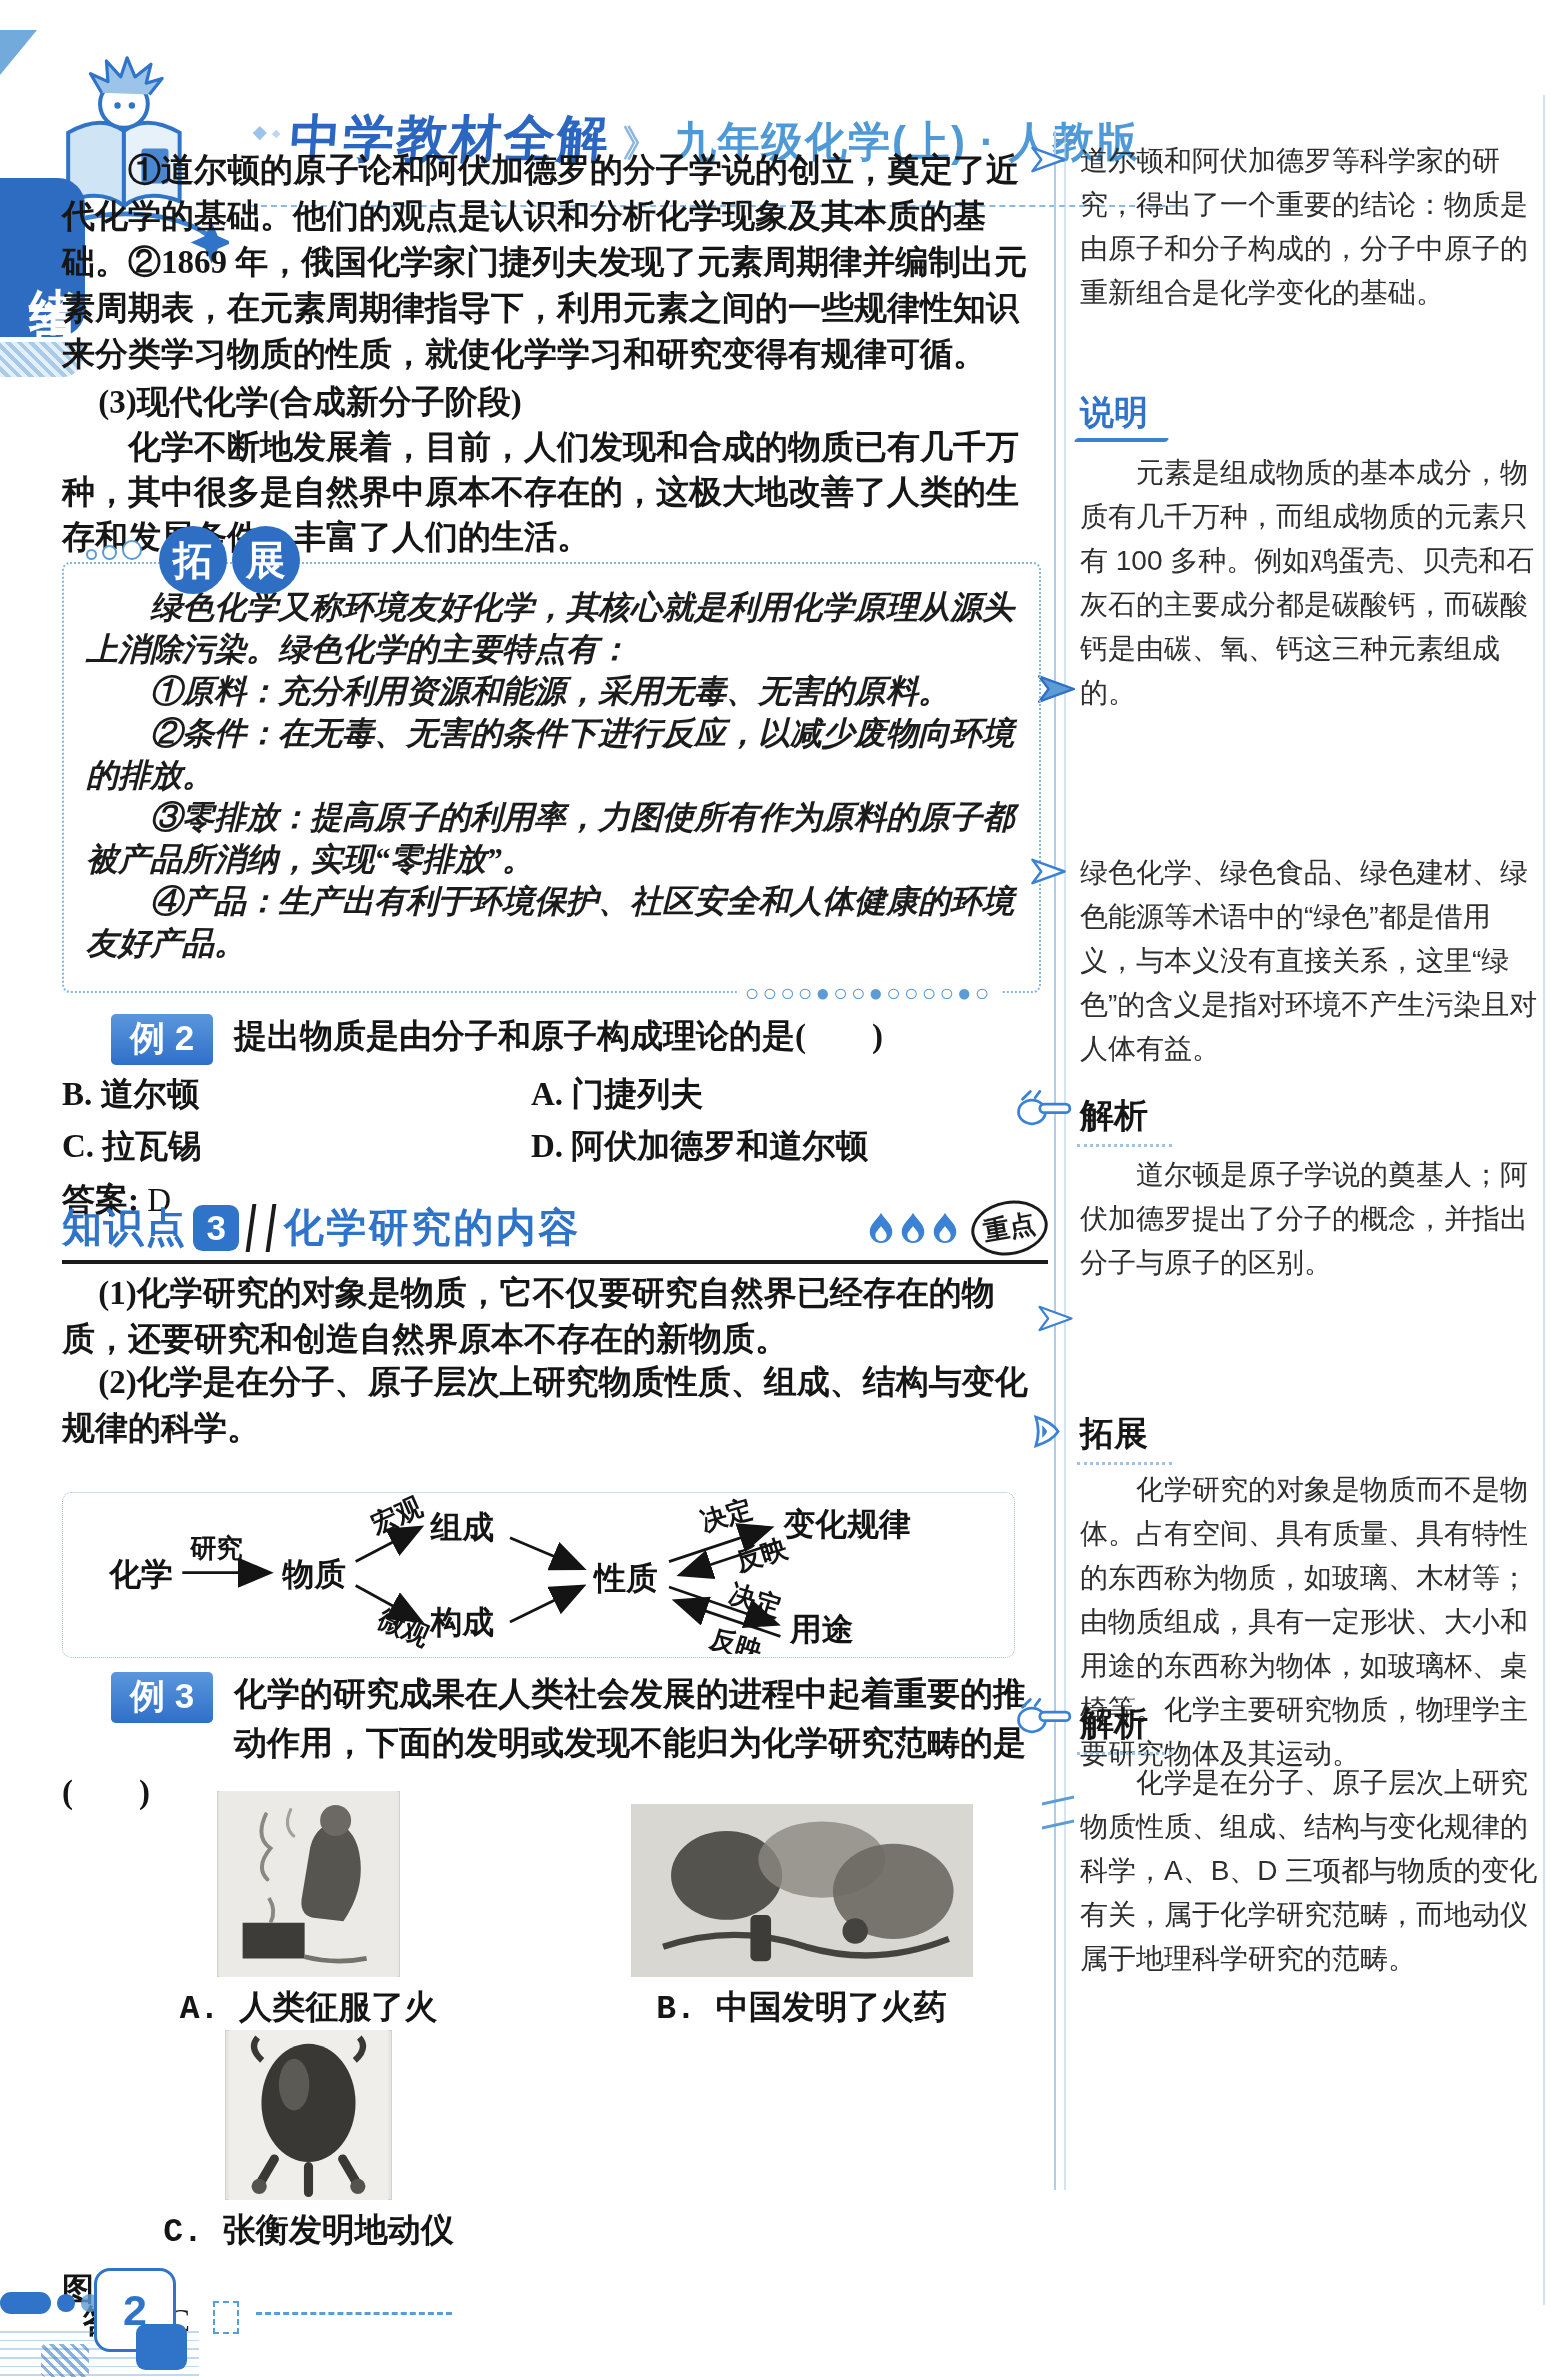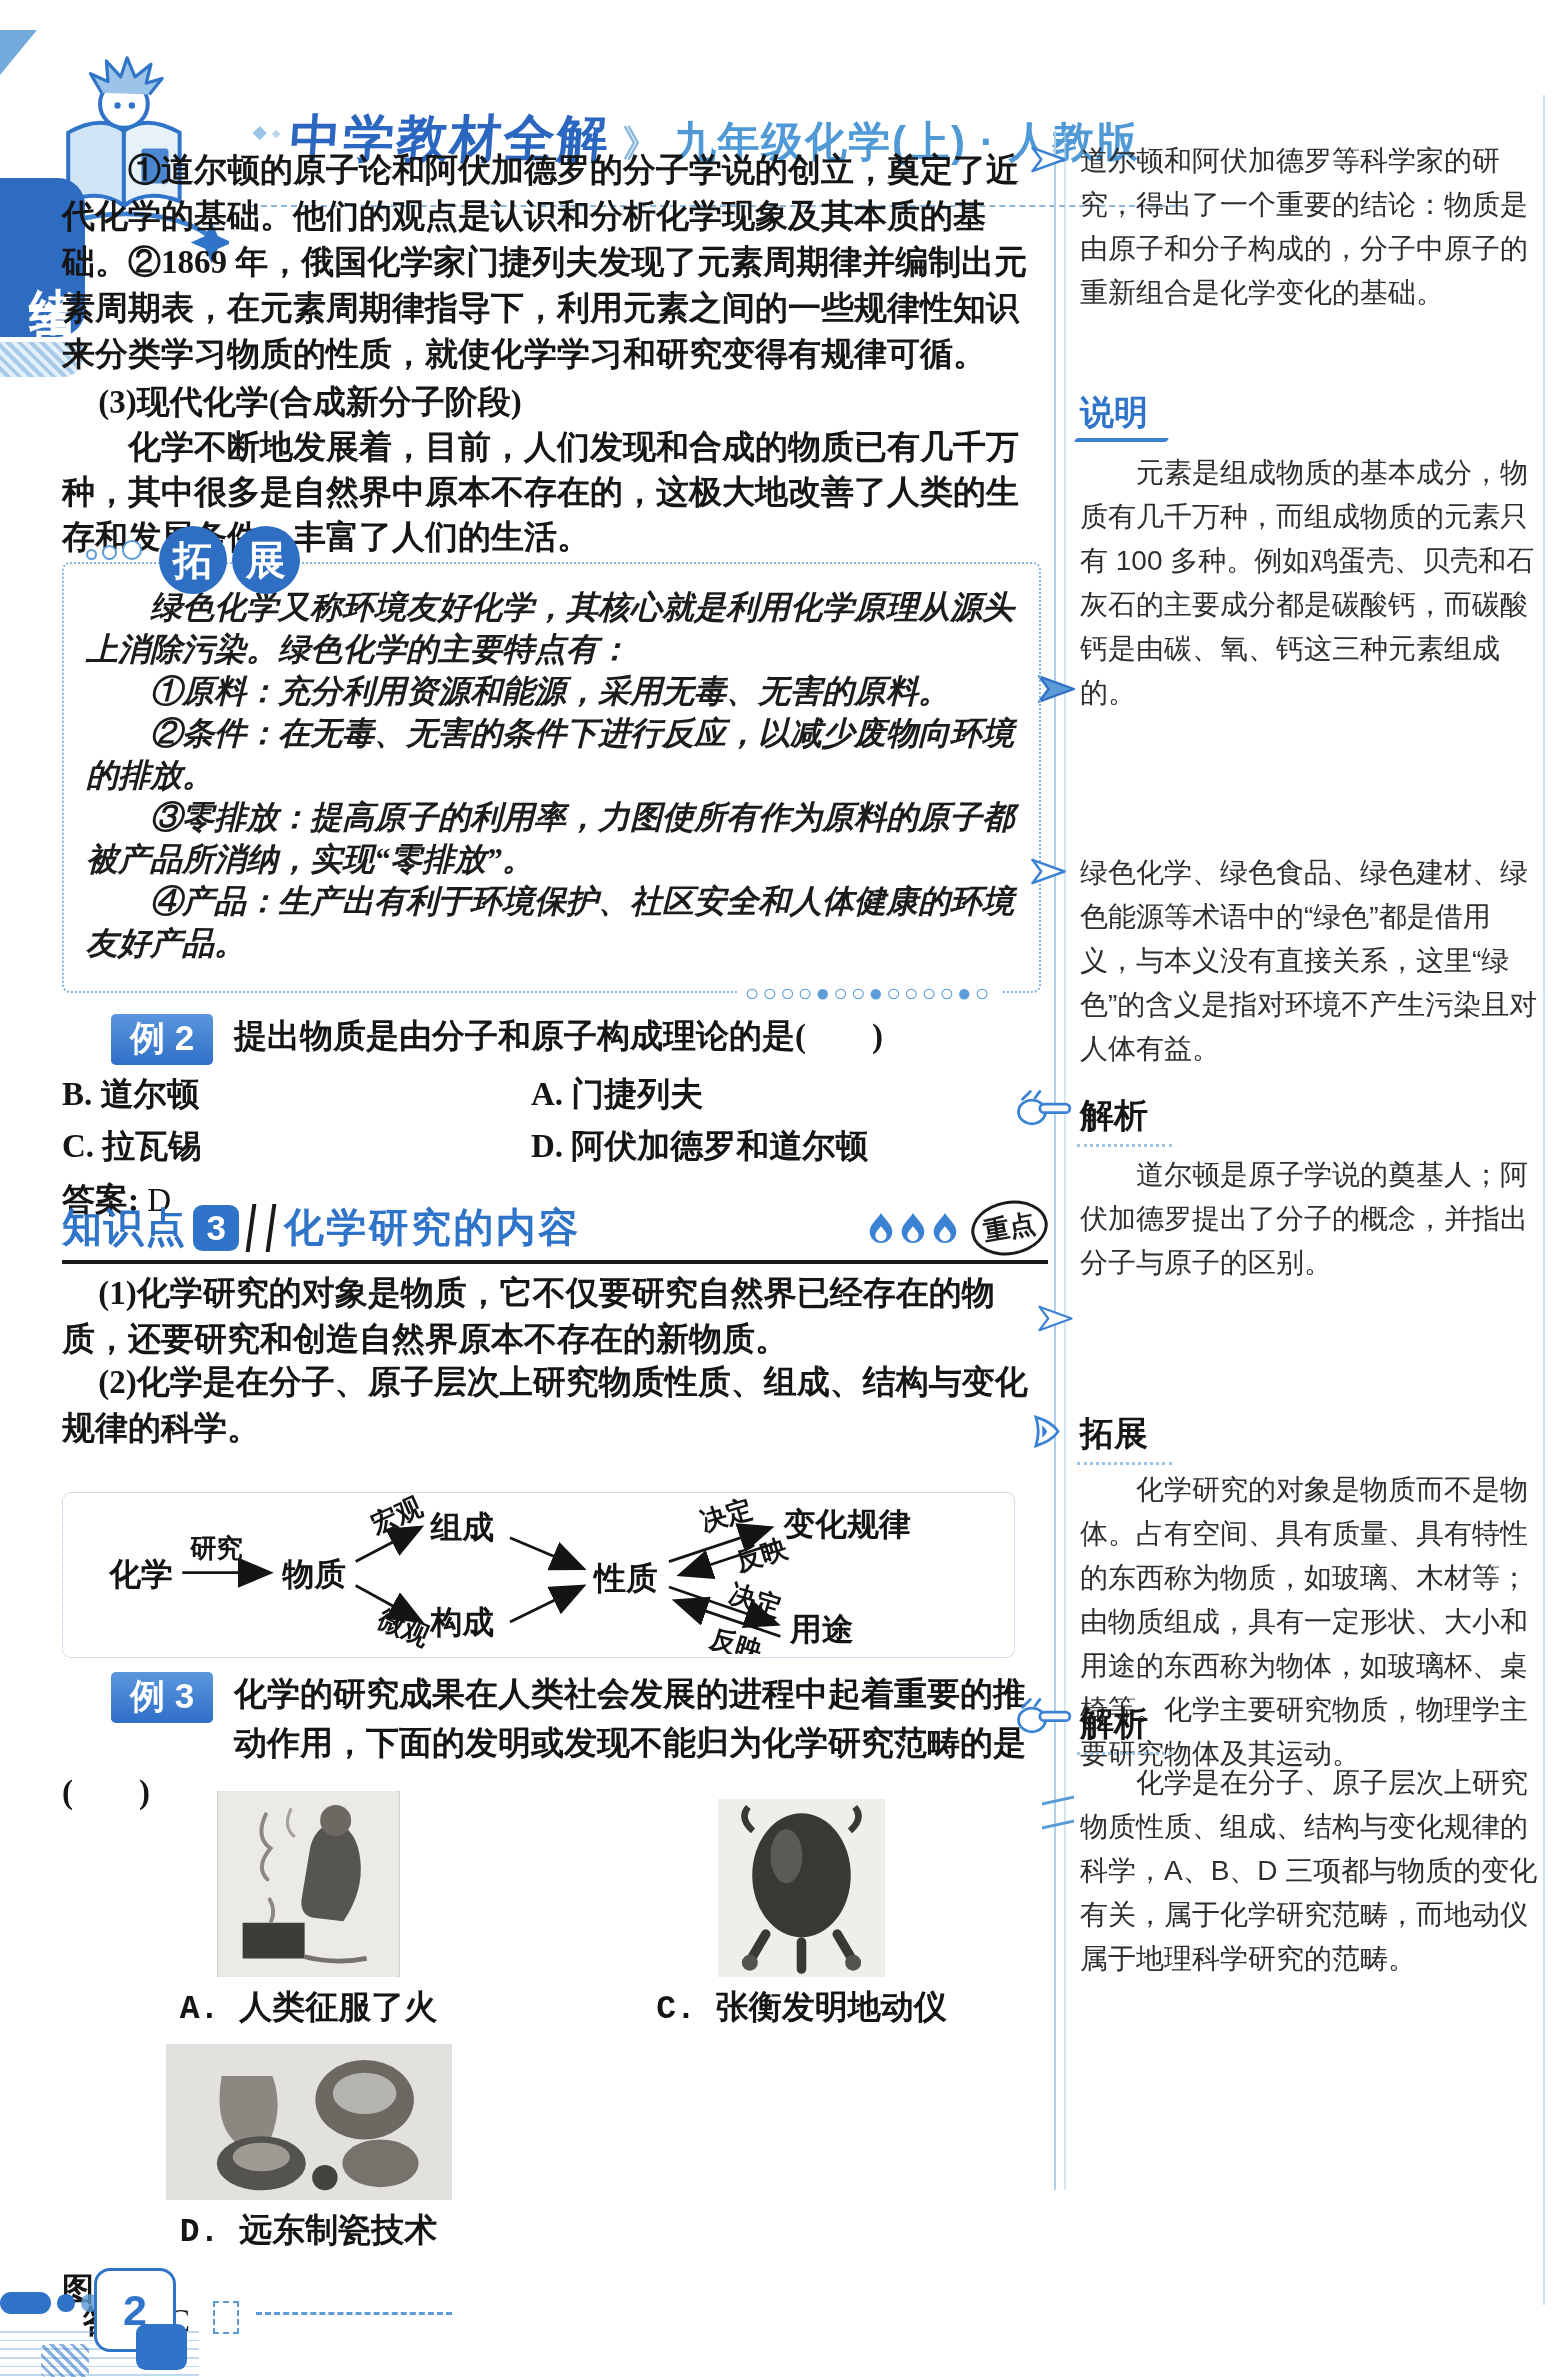--- a/index.html
+++ b/index.html
@@ -296,44 +296,43 @@
           <path d="M92 24 q-10 22 4 34" fill="none" stroke="#a3a19a" stroke-width="4" stroke-linecap="round"></path>
           <path d="M150 40 q-30 6 -34 40 l-10 60 q-2 22 18 24 l36 4 q26 -38 22 -78 q-4 -40 -32 -50 Z" fill="#57554f"></path>
           <circle cx="150" cy="38" r="20" fill="#6b6962"></circle>
           <path d="M30 170 h80 v46 h-80 Z" fill="#3e3c38"></path>
           <path d="M64 138 q10 16 2 32" fill="none" stroke="#8a8880" stroke-width="5"></path>
           <path d="M110 214 q40 10 80 2" stroke="#75736c" stroke-width="6" fill="none"></path>
         </svg>
         <div class="caption">A. 人类征服了火</div>
       </div>
       <div class="img-cell">
+        <svg class="ph" width="342" height="173" viewBox="0 0 430 218">
+          <rect width="430" height="218" fill="#d9d7d2"></rect>
+          <ellipse cx="120" cy="90" rx="70" ry="56" fill="#55534d"></ellipse>
+          <ellipse cx="240" cy="70" rx="80" ry="48" fill="#8a8880" opacity=".8"></ellipse>
+          <ellipse cx="330" cy="110" rx="76" ry="60" fill="#6b6962" opacity=".9"></ellipse>
+          <path d="M40 180 q90 -30 180 0 q90 26 180 -10" stroke="#45433f" stroke-width="8" fill="none"></path>
+          <rect x="150" y="140" width="26" height="58" rx="6" fill="#3e3c38"></rect>
+          <circle cx="282" cy="160" r="16" fill="#45433f"></circle>
+        </svg>
+        <div class="caption">B. 中国发明了火药</div>
+      </div>
+      <div class="img-cell">
         <svg class="ph" width="167" height="178" viewBox="0 0 210 224">
           <rect width="210" height="224" fill="#f0eeea"></rect>
           <ellipse cx="105" cy="96" rx="62" ry="78" fill="#3a3834"></ellipse>
           <ellipse cx="86" cy="72" rx="20" ry="34" fill="#6b6962" opacity=".7"></ellipse>
           <path d="M44 40 q-18 -16 -6 -30 M166 40 q18 -16 6 -30" stroke="#3a3834" stroke-width="8" fill="none"></path>
           <path d="M60 170 l-20 34 M105 180 l0 34 M150 170 l20 34" stroke="#3a3834" stroke-width="12" stroke-linecap="round"></path>
           <circle cx="40" cy="206" r="10" fill="#55534d"></circle>
             <circle cx="170" cy="206" r="10" fill="#55534d"></circle>
         </svg>
         <div class="caption">C. 张衡发明地动仪</div>
       </div>
-      <div class="img-cell">
-        <svg class="ph" width="286" height="156" viewBox="0 0 360 196">
-          <rect width="360" height="196" fill="#e3e1dd"></rect>
-          <ellipse cx="250" cy="70" rx="62" ry="50" fill="#6b6962"></ellipse>
-          <ellipse cx="250" cy="62" rx="40" ry="26" fill="#b6b4ae"></ellipse>
-          <path d="M70 40 q-10 60 18 84 q30 8 44 -6 q16 -40 2 -78 Z" fill="#8a8880"></path>
-          <ellipse cx="120" cy="150" rx="56" ry="34" fill="#55534d"></ellipse>
-          <ellipse cx="120" cy="142" rx="36" ry="18" fill="#9d9b94"></ellipse>
-          <ellipse cx="270" cy="150" rx="48" ry="30" fill="#75736c"></ellipse>
-          <circle cx="200" cy="168" r="16" fill="#45433f"></circle>
-        </svg>
-        <div class="caption">D. 远东制瓷技术</div>
-      </div>
     </div>
 
     <div class="fig-label">图 1</div>
     <div class="final-ans">
       <span class="ans-label">答案:</span>
       <span class="ans-val">C</span>
     </div>
   </div>
 
   <div id="sidebar">

